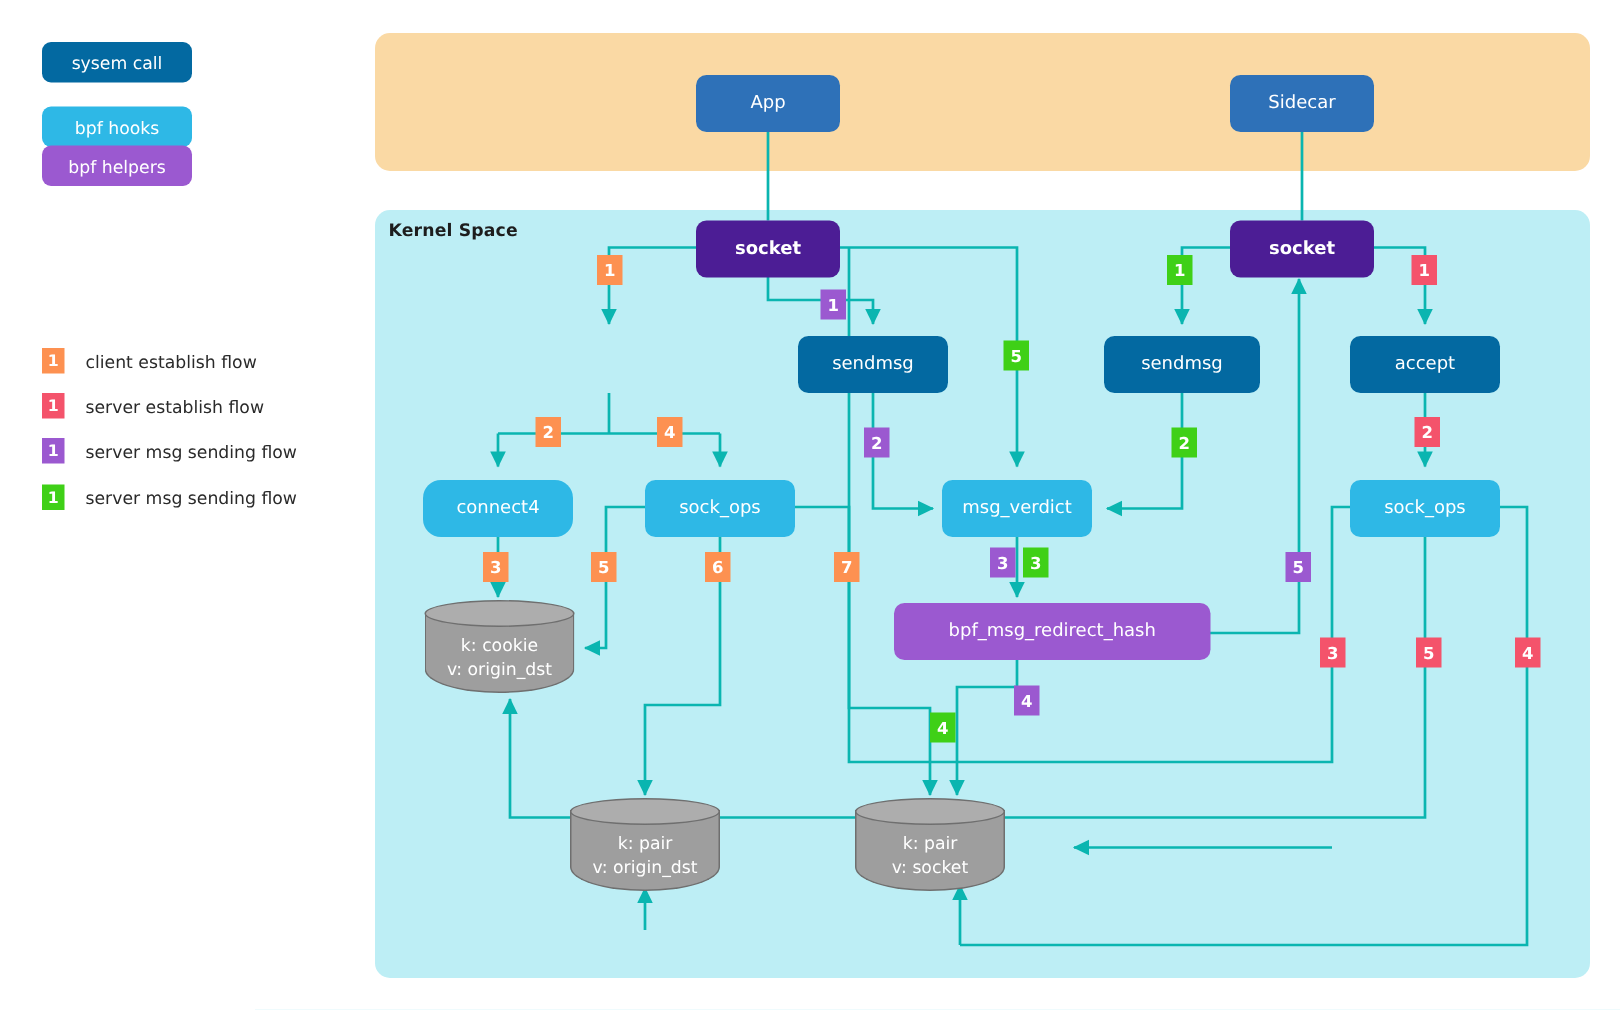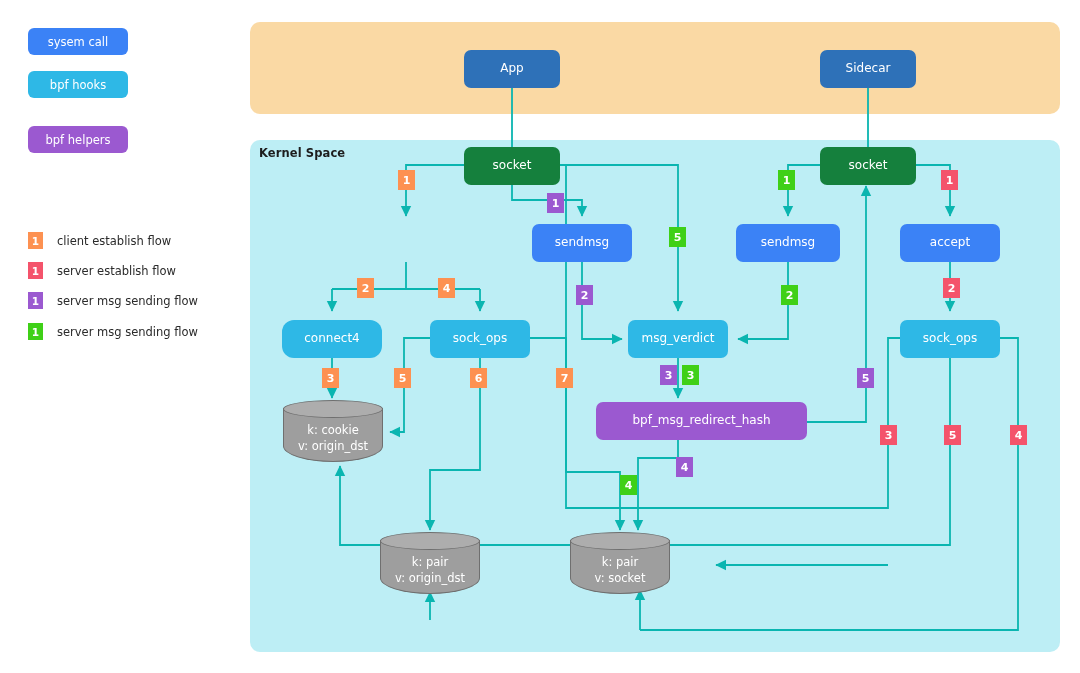--- a/index.html
+++ b/index.html
@@ -11,22 +11,22 @@
   .zone{position:absolute;border-radius:10px;}
   #user-zone{left:250px;top:22px;width:810px;height:92px;background:#fad9a4;}
   #kernel-zone{left:250px;top:140px;width:810px;height:512px;background:#bdeef5;}
   #kernel-label{position:absolute;left:259px;top:146px;font-size:11.5px;
     font-weight:700;color:#1d1d1d;letter-spacing:.1px;}
 
   .node{position:absolute;border-radius:7px;display:flex;align-items:center;
         justify-content:center;color:#fff;font-size:12px;text-align:center;
         box-sizing:border-box;line-height:1.1;}
   .n-app{background:#2e71b8;}
-  .n-socket{background:#15803d;}
-  .n-sys{background:#3b82f6;}
+  .n-socket{background:#4c1d95;font-weight:bold;}
+  .n-sys{background:#0369a1;}
   .n-hook{background:#2eb8e6;}
   .n-helper{background:#9b59d0;}
 
   .cyl{position:absolute;box-sizing:border-box;}
   .cyl .body{position:absolute;left:0;top:8px;right:0;bottom:0;background:#9e9e9e;
     border:1.5px solid #6f6f6f;border-top:none;border-radius:0 0 50px 50px/0 0 16px 16px;}
   .cyl .top{position:absolute;left:0;top:0;right:0;height:16px;background:#adadad;
     border:1.5px solid #6f6f6f;border-radius:50%;}
   .cyl .txt{position:absolute;left:0;right:0;top:16px;bottom:0;display:flex;
     flex-direction:column;align-items:center;justify-content:center;color:#fff;
@@ -53,21 +53,21 @@
 
 <div id="stage">
 
   <div id="legend">
     <div class="lg-box n-sys" style="top:28px">
       <span>sysem call</span>
     </div>
     <div class="lg-box n-hook" style="top:71px">
       <span>bpf hooks</span>
     </div>
-    <div class="lg-box n-helper" style="top:126px">
+    <div class="lg-box n-helper" style="top:97px">
       <span>bpf helpers</span>
     </div>
 
     <div class="lg-row" style="top:232px">
       <span class="lg-sw b-orange">1</span>
       <span class="lg-txt">client establish flow</span>
     </div>
     <div class="lg-row" style="top:262px">
       <span class="lg-sw b-pink">1</span>
       <span class="lg-txt">server establish flow</span>

